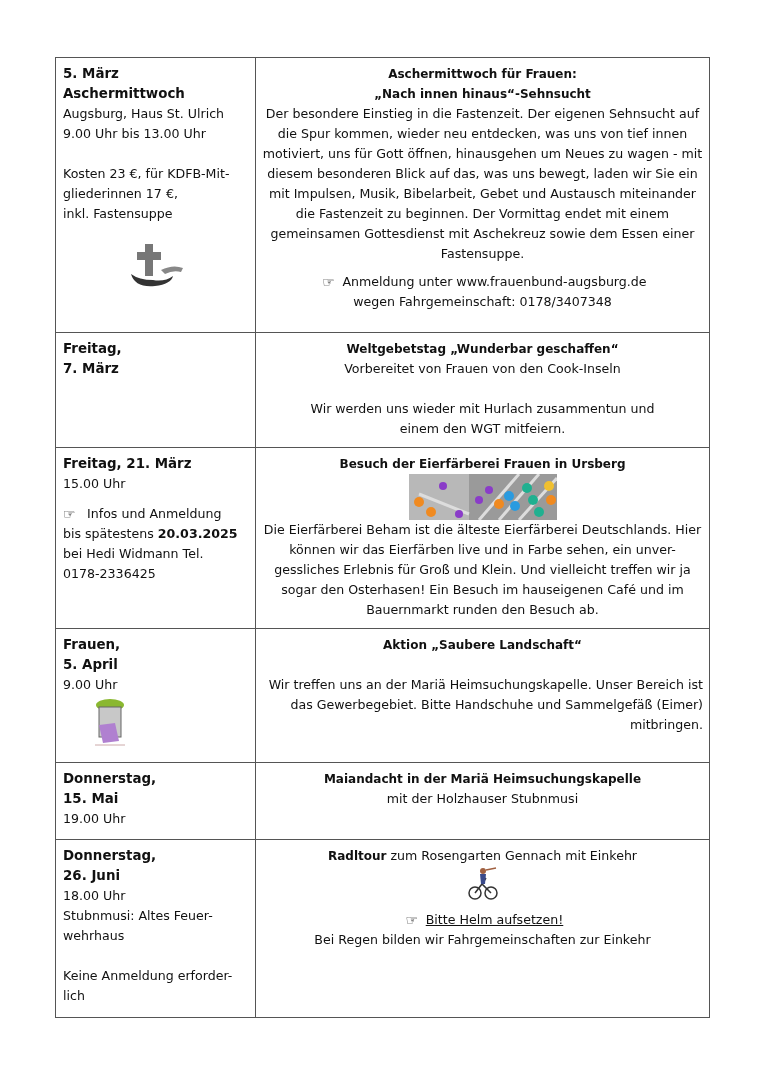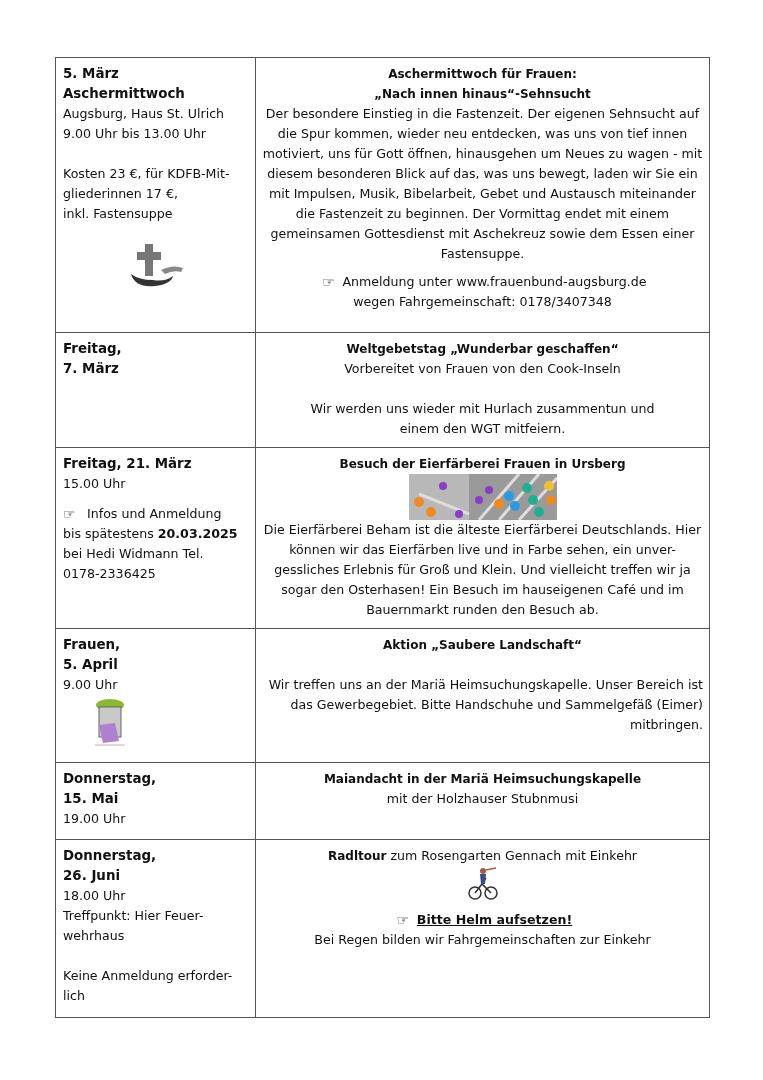--- a/index.html
+++ b/index.html
@@ -7,21 +7,21 @@
          font-family:"DejaVu Sans", sans-serif; color:#111; }
   .tbl { position:absolute; left:55px; top:57px; width:655px; border-collapse:collapse; table-layout:fixed; }
   .tbl td { border:1.5px solid #555; vertical-align:top; padding:6px 7px 4px 7px; font-size:12.6px; line-height:20px; }
   .tbl td.left { width:185px; }
   .tbl td.right { text-align:center; padding:6px 6px; }
   .b { font-weight:bold; font-size:13.4px; }
   .title { font-weight:bold; font-size:12px; display:block; }
   .gap { height:20px; }
   .smallgap { height:10px; }
   .hand { display:inline-block; width:20px; font-size:14px; vertical-align:top; }
-  .u { text-decoration:underline;font-weight:bold; }
+  .u { text-decoration:underline; }
   .imgwrap { display:flex; justify-content:center; }
 </style>
 </head>
 <body>
 
 <table class="tbl">
 
   <tbody>
       <tr style="height:275px;">
     <td class="left">
@@ -138,21 +138,21 @@
       <span class="title">Maiandacht in der Mariä Heimsuchungskapelle</span>
       <div>mit der Holzhauser Stubnmusi</div>
     </td>
   </tr>
 
   <tr style="height:178px;">
     <td class="left">
       <div class="b">Donnerstag,</div>
       <div class="b">26. Juni</div>
       <div>18.00 Uhr</div>
-      <div>Treffpunkt: Hier Feuer-</div>
+      <div>Stubnmusi: Altes Feuer-</div>
       <div>wehrhaus</div>
       <div class="gap"></div>
       <div>Keine Anmeldung erforder-</div>
       <div>lich</div>
     </td>
     <td class="right">
       <div><b style="font-size:12px">Radltour</b><span> zum Rosengarten Gennach mit Einkehr</span></div>
       <div class="imgwrap">
         <svg width="34" height="34" viewBox="0 0 34 34">
           <circle cx="9" cy="27" r="6" fill="none" stroke="#333" stroke-width="1.5"></circle>

